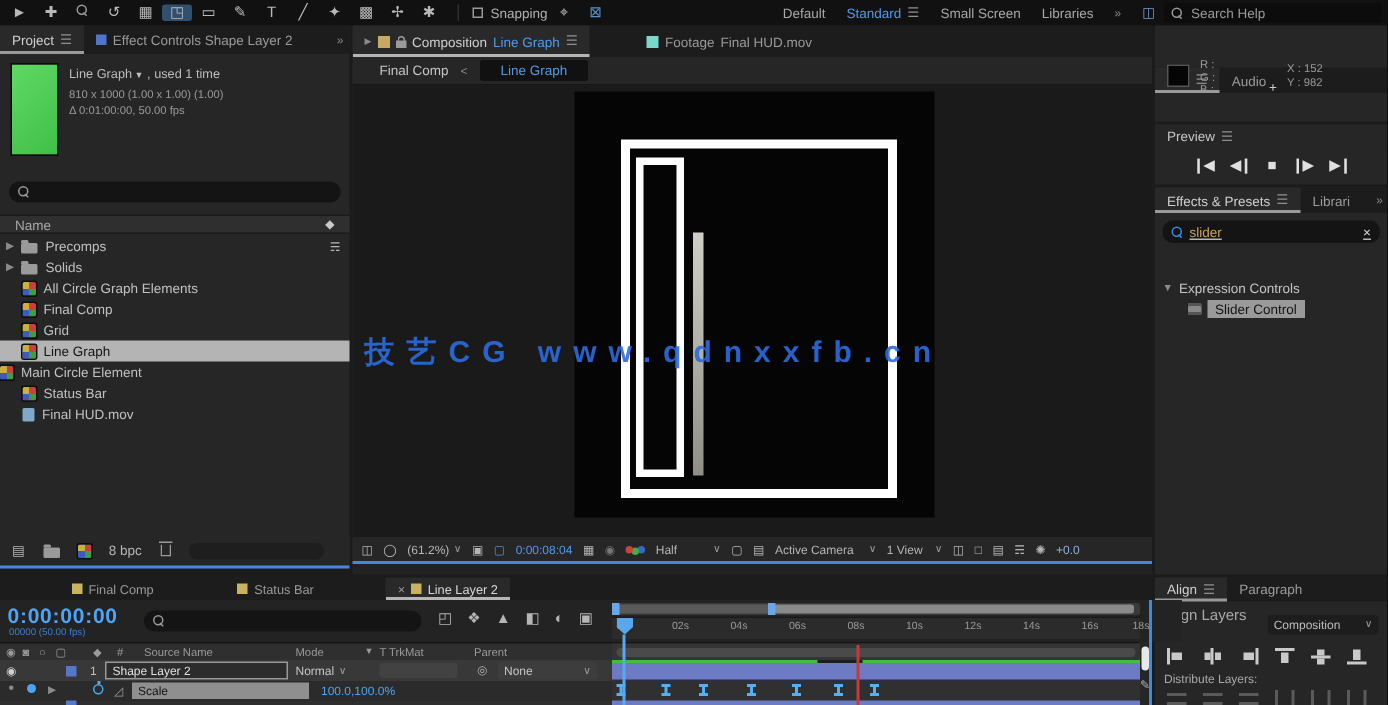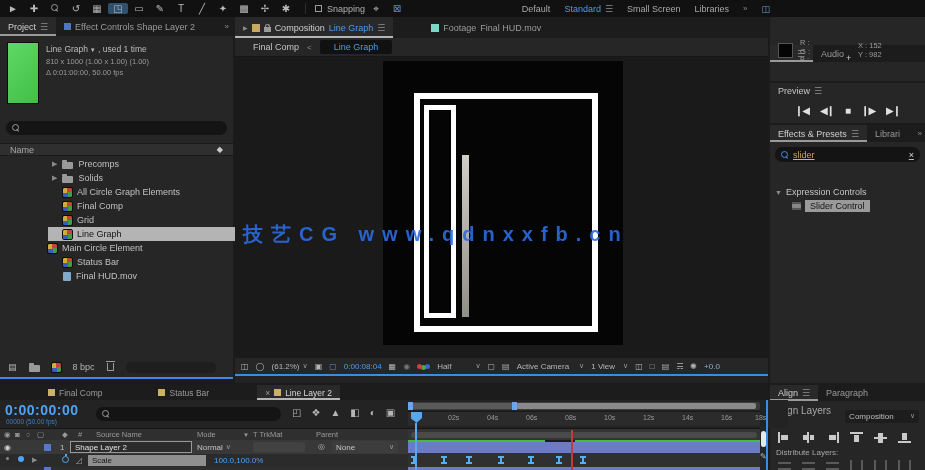--- a/index.html
+++ b/index.html
@@ -94,20 +94,24 @@
       <span style="color:#a8a8a8;">Default</span>
       <span class="row" style="gap:4px;">
         <span class="blue">Standard</span>
         <span class="ham">☰</span>
       </span>
       <span style="color:#a8a8a8;">Small Screen</span>
       <span style="color:#a8a8a8;">Libraries</span>
       <span class="chev">»</span>
       <span style="color:#6d9fd8;font-size:9px;">◫</span>
     </div>
+    <div class="row" style="position:absolute;right:4px;top:2px;width:145px;height:13px;gap:5px;padding:0 5px;background:#0c0c0c;border-radius:2px;">
+      <span class="mag"></span>
+      <span style="color:#9a9a9a;">Search Help</span>
+    </div>
   </div>
 
   <div class="abs panel" style="left:0;top:17px;width:233px;height:362px;">
     <div class="tabbar">
       <div class="tab active">
         <span>Project</span>
           <span class="ham">☰</span>
       </div>
       <div class="tab" style="max-width:160px;overflow:hidden;">
         <span class="sq" style="background:#4f74c8;width:7px;height:7px;"></span>
@@ -131,21 +135,21 @@
 
     <div class="abs srchbox" style="left:6px;top:104px;width:221px;height:14px;">
       <span class="mag"></span>
     </div>
 
     <div class="abs row" style="left:0;top:126px;width:233px;height:13px;background:#2f2f2f;border-top:1px solid #1a1a1a;border-bottom:1px solid #1a1a1a;padding:0 10px;">
       <span style="color:#a8a8a8;">Name</span>
       <span style="margin-left:auto;color:#c9c9c9;font-size:8px;">◆</span>
     </div>
 
-    <div class="abs" style="left:0;top:140px;width:233px;margin-left:48px;">
+    <div class="abs" style="left:0;top:140px;width:233px;">
       <div class="row" style="height:14px;padding-left:4px;gap:5px;">
         <span class="chev" style="font-size:7px;">▶</span>
           <span class="folder"></span>
         <span style="color:#c0c0c0;">Precomps</span>
         <span style="margin-left:auto;margin-right:6px;color:#b5b5b5;font-size:8px;">☴</span>
       </div>
       <div class="row" style="height:14px;padding-left:4px;gap:5px;">
         <span class="chev" style="font-size:7px;">▶</span>
           <span class="folder"></span>
         <span style="color:#c0c0c0;">Solids</span>

